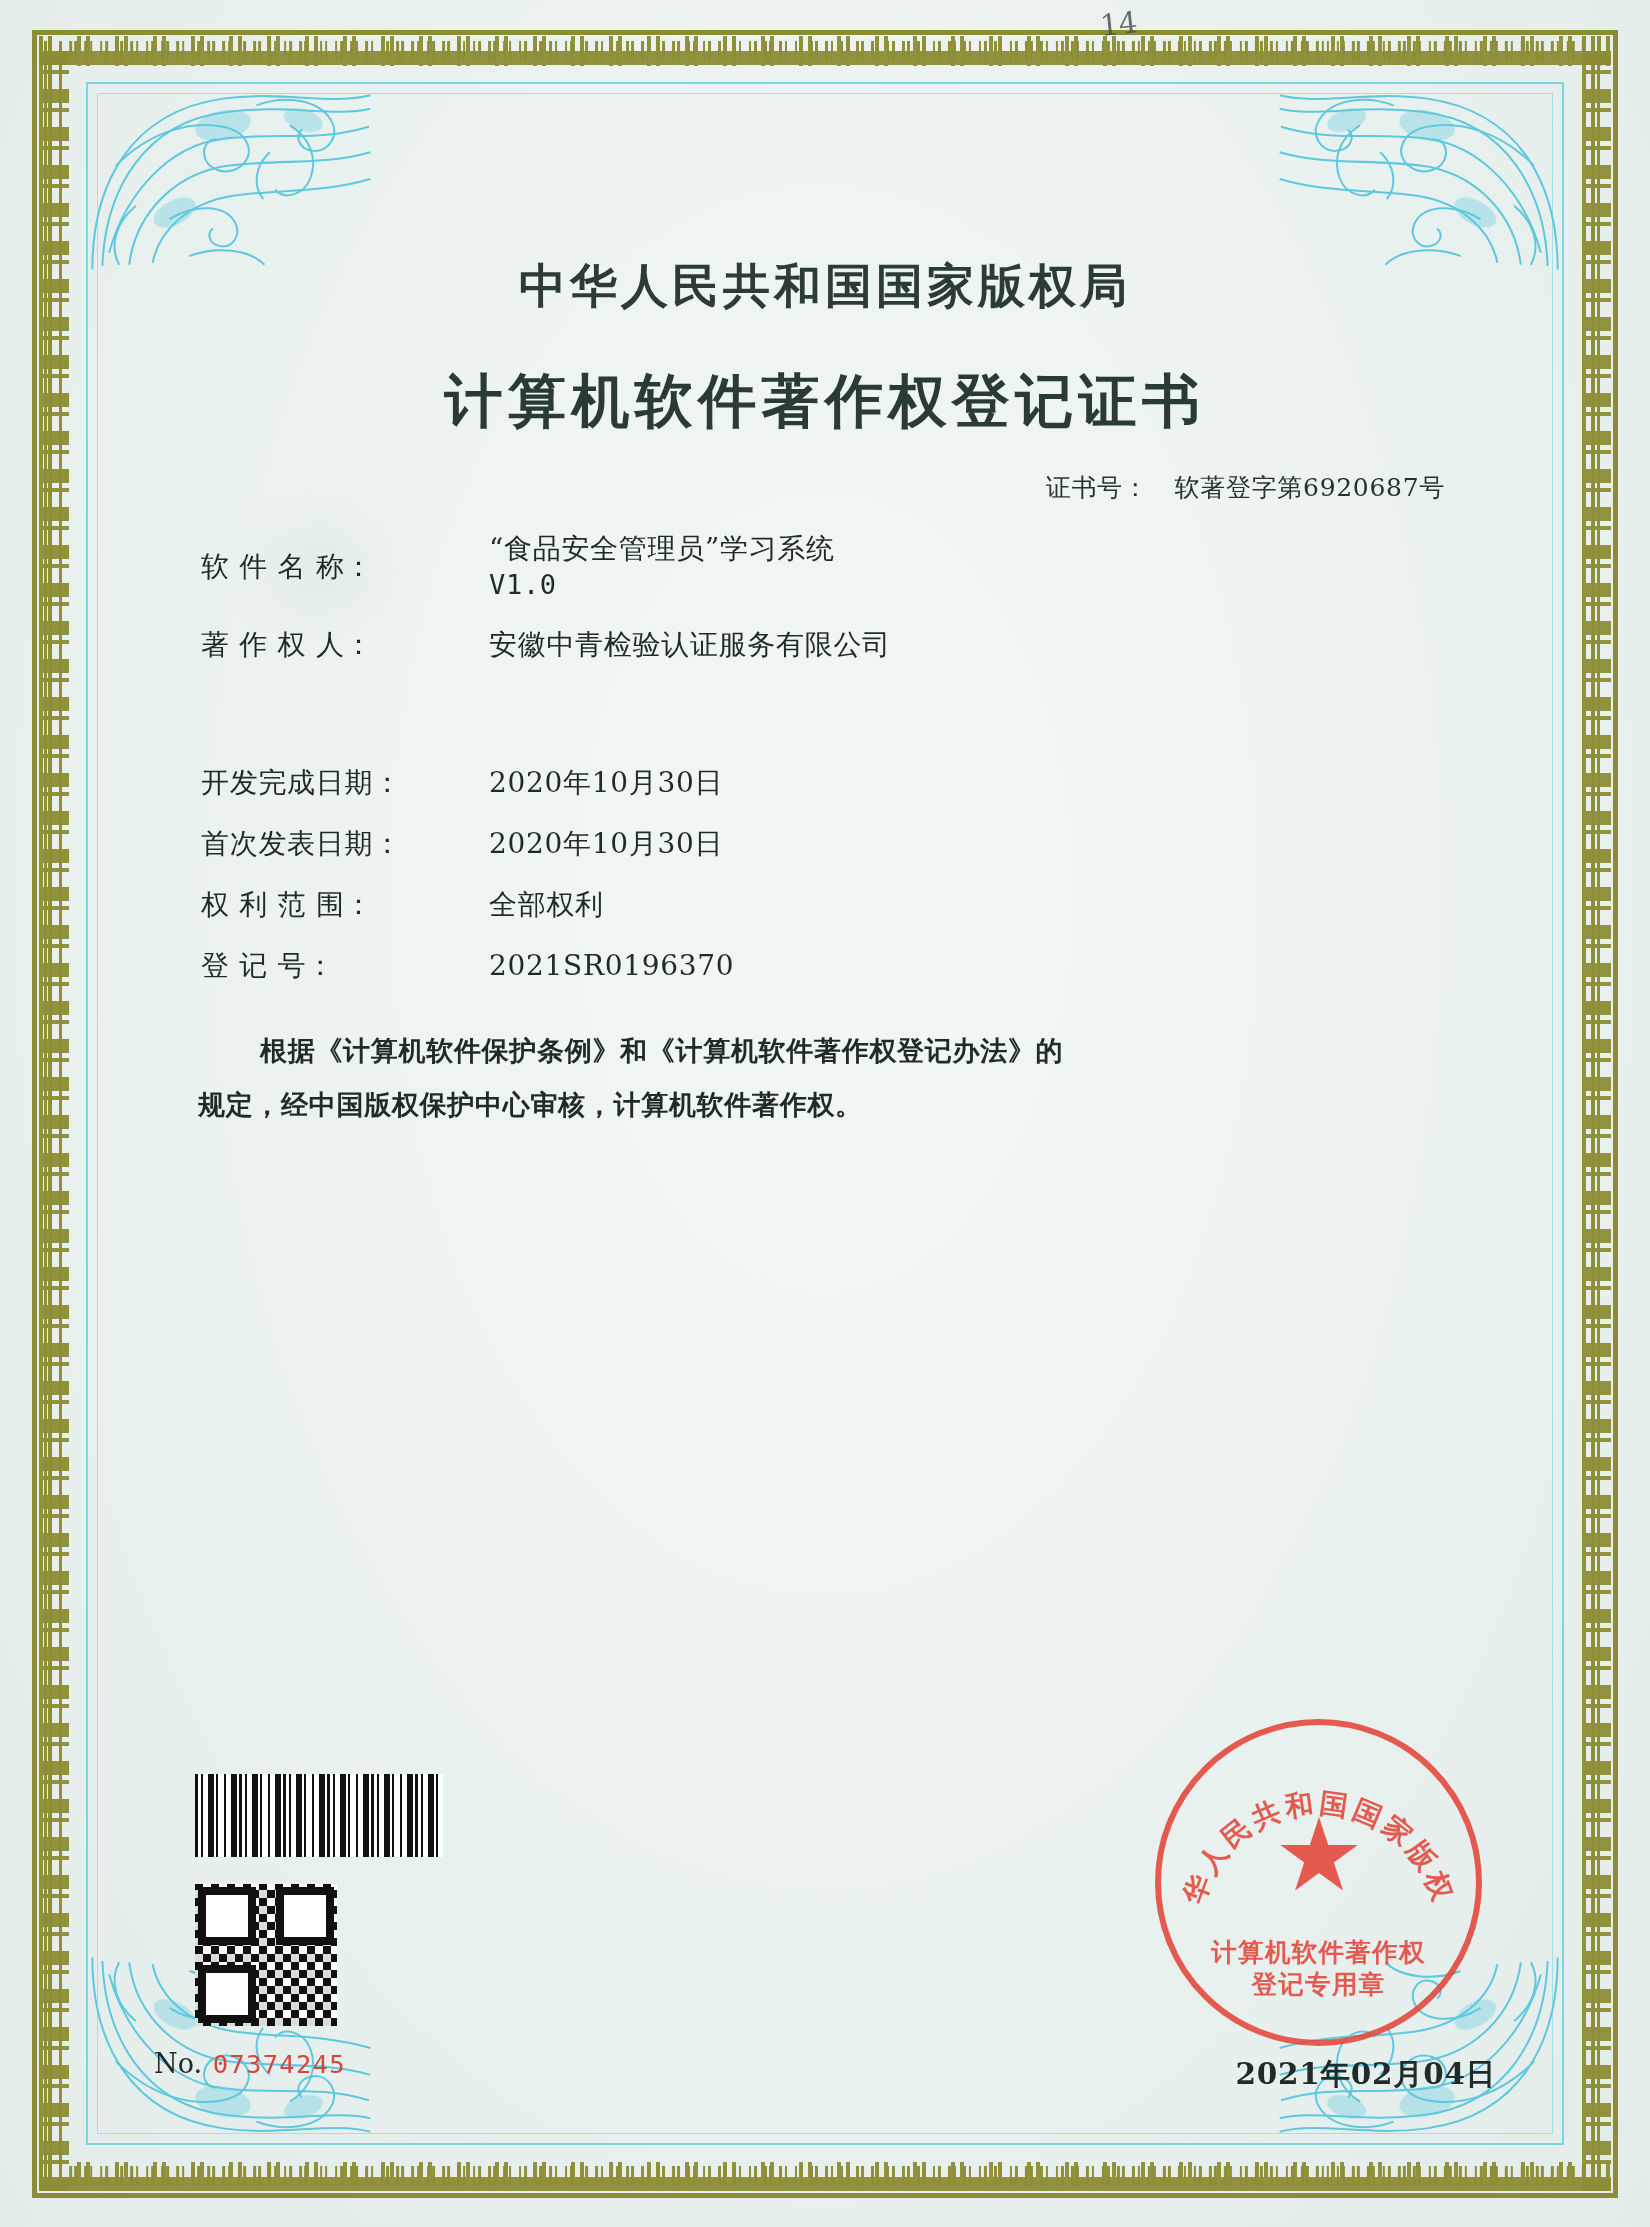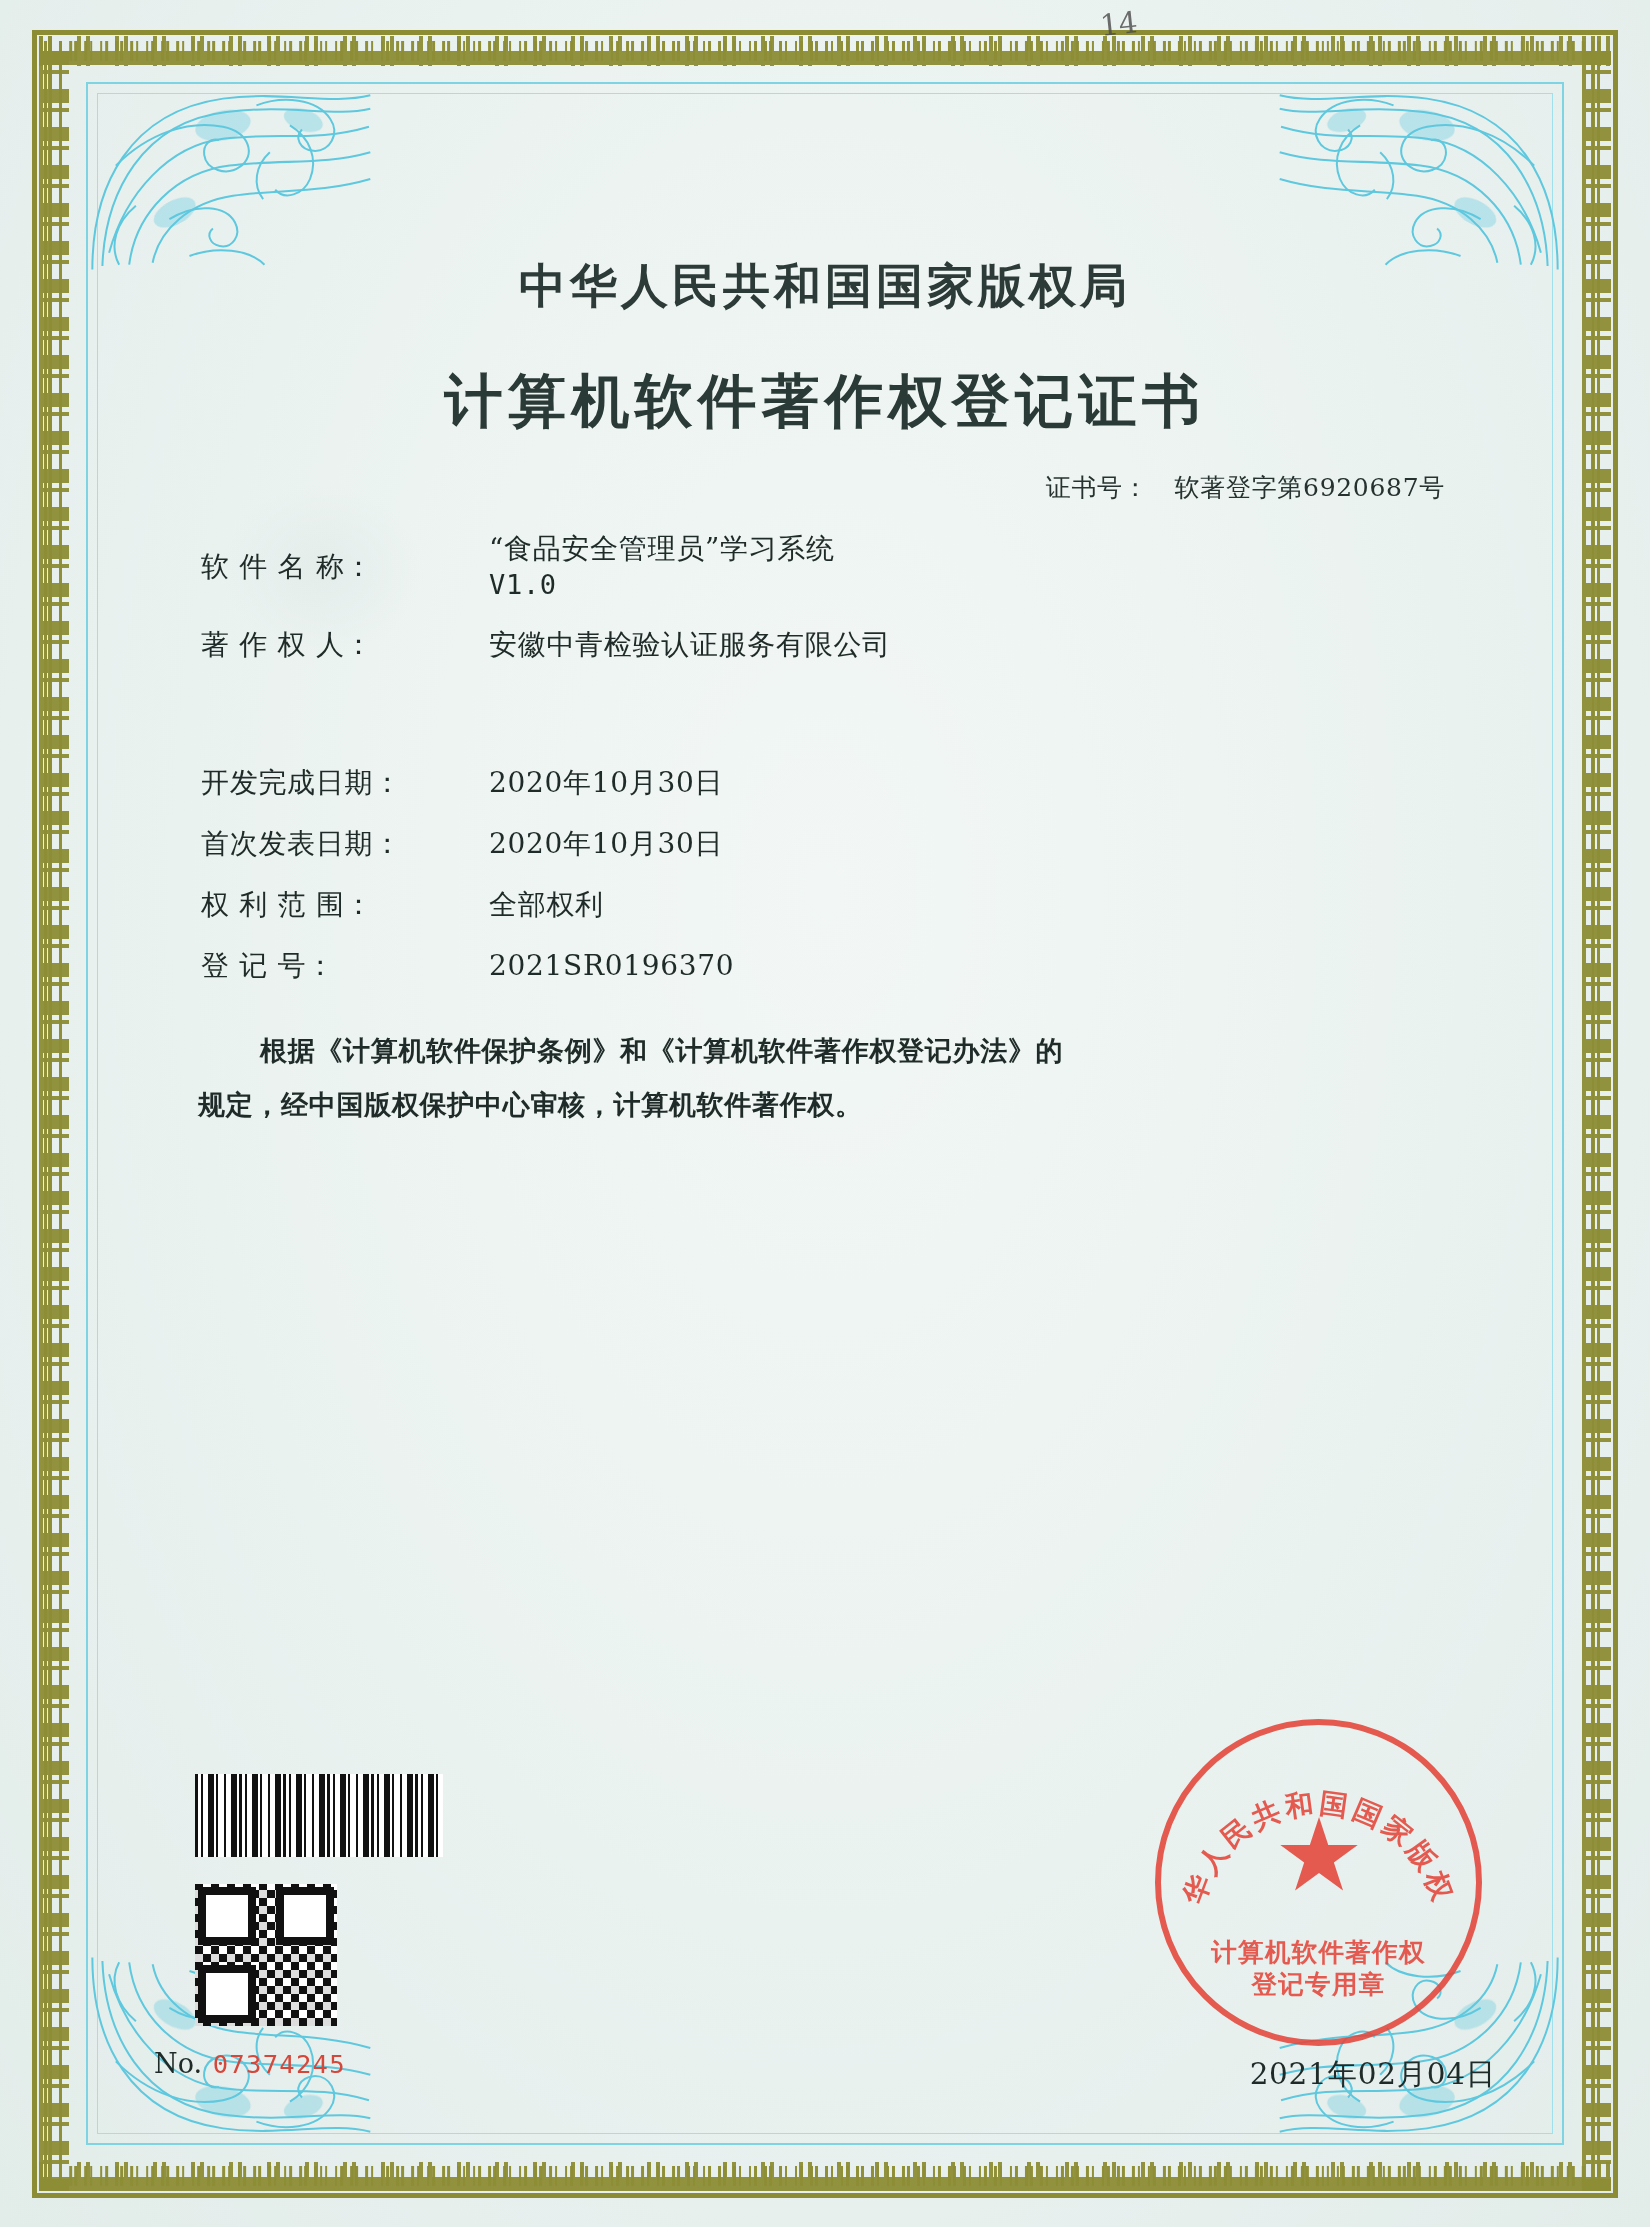--- a/index.html
+++ b/index.html
@@ -240,20 +240,21 @@
   }
 
   .issue-date {
     position: absolute;
     right: 154px;
     bottom: 132px;
     font-family: "DejaVu Serif", "Liberation Serif", serif;
     font-size: 29.5px;
     color: #1f2b28;
     letter-spacing: 0.7px;
+    font-weight: bold;
   }
 
   
   .seal {
     position: absolute;
     right: 168px;
     bottom: 181px;
     width: 315px;
     height: 315px;
     border: 6px solid #e4453a;

